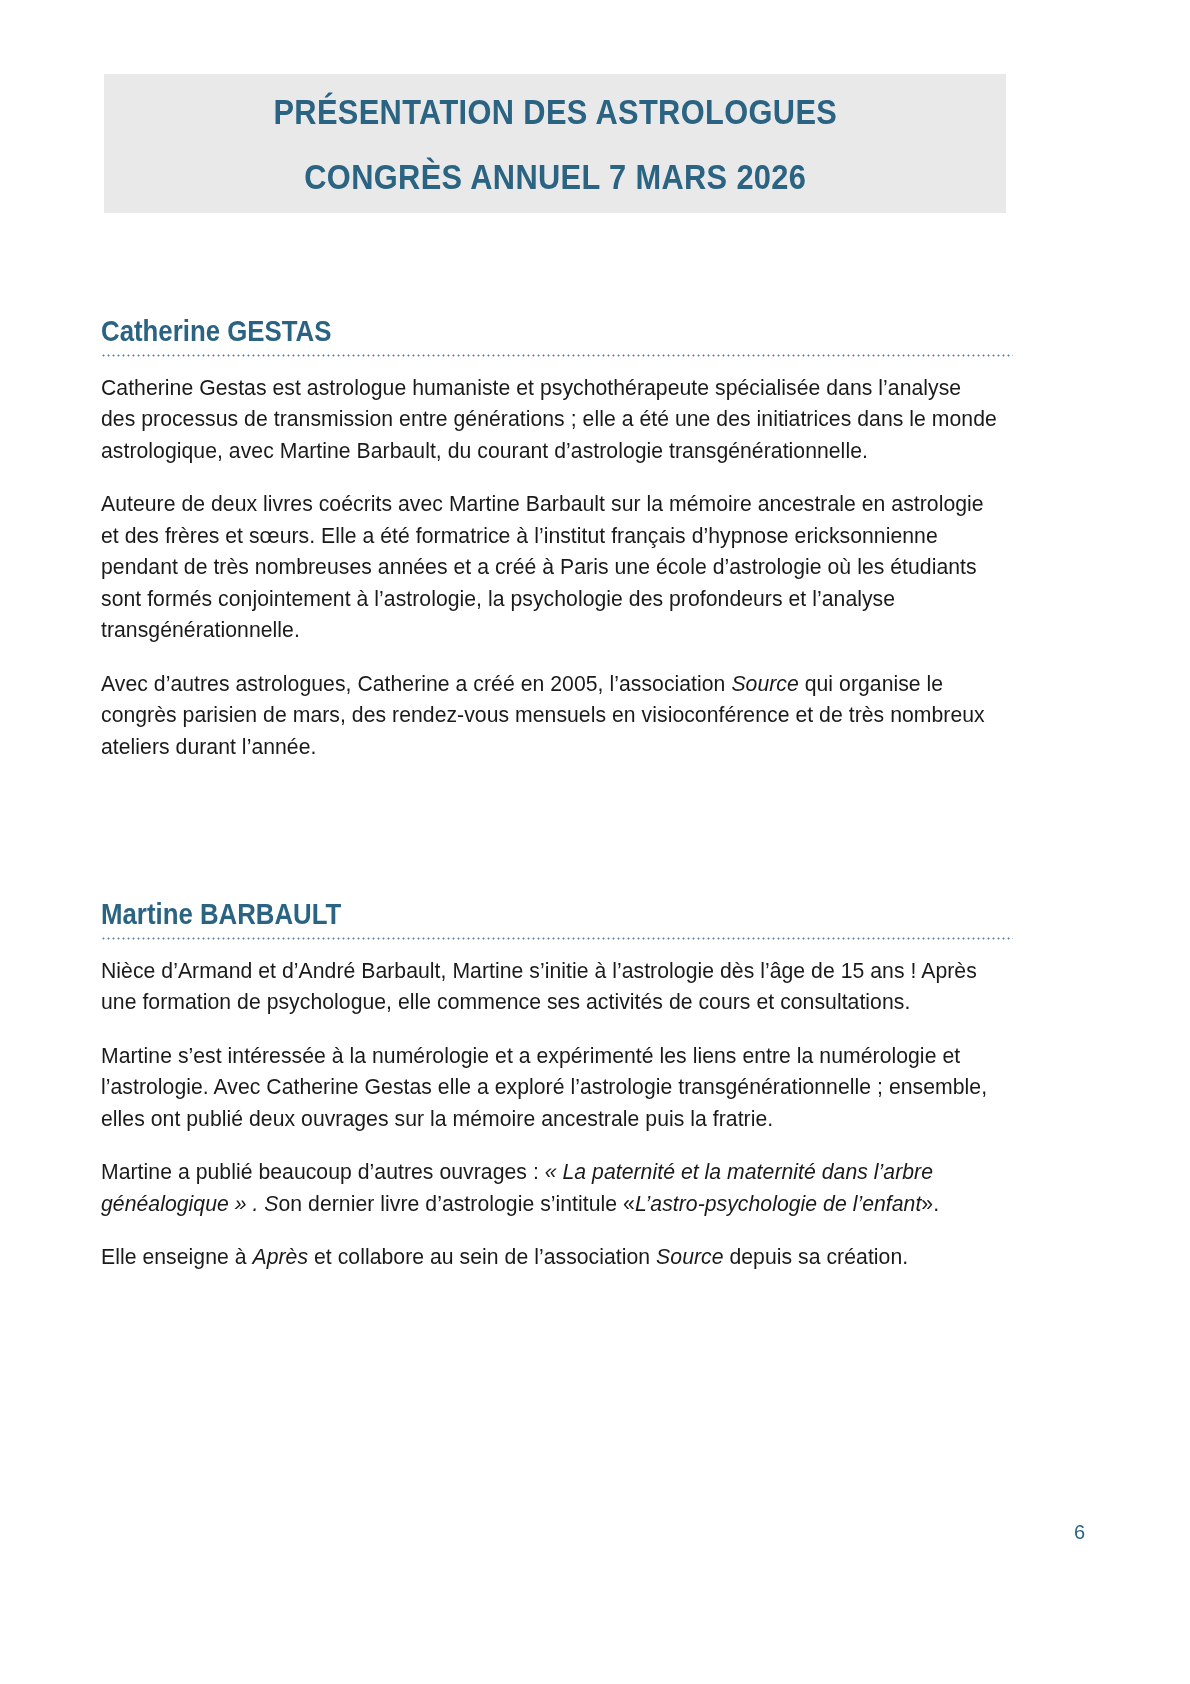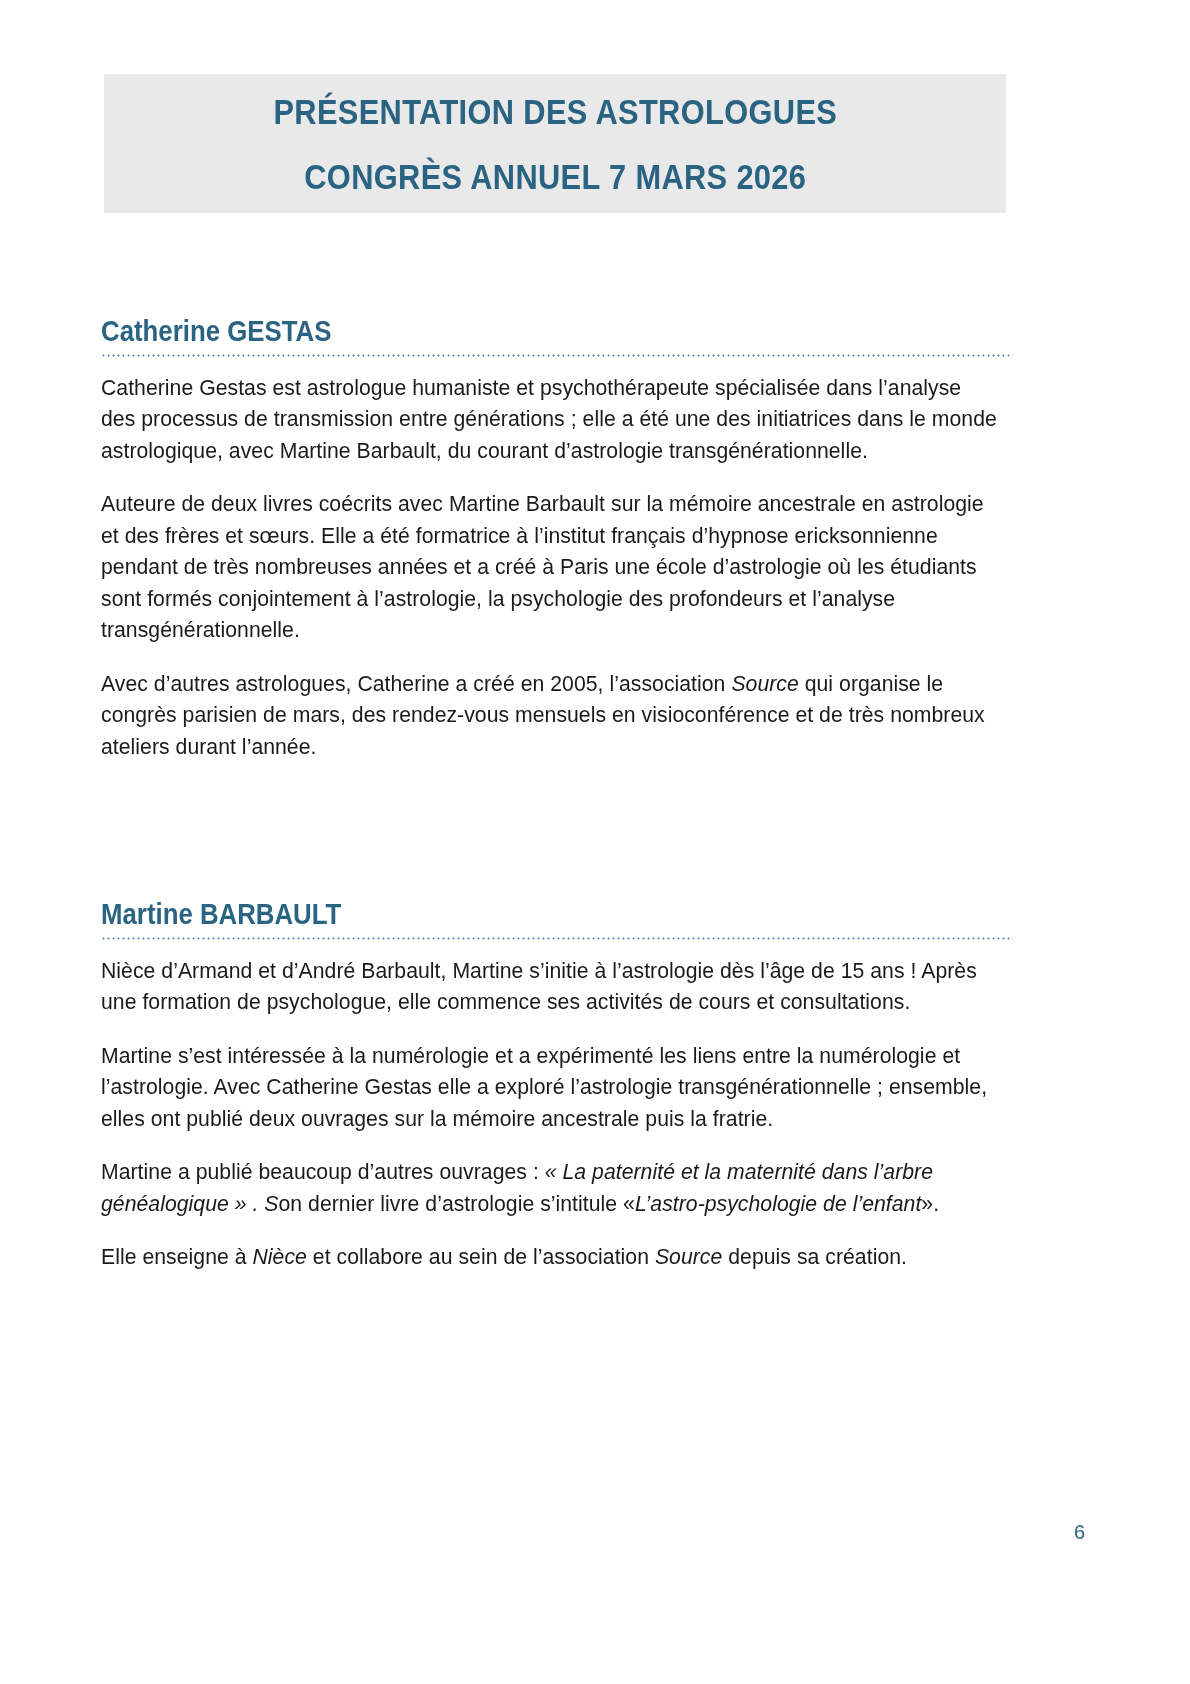--- a/index.html
+++ b/index.html
@@ -132,21 +132,21 @@
 
     <div class="gap-between-sections"></div>
 
     <div class="section">
       <div class="section-heading">Martine BARBAULT</div>
       <div class="dotted-rule"></div>
       <div>
           <p class="para"><span>Nièce d’Armand et d’André Barbault, Martine s’initie à l’astrologie dès l’âge de 15 ans ! Après une formation de psychologue, elle commence ses activités de cours et consultations.</span></p>
           <p class="para"><span>Martine s’est intéressée à la numérologie et a expérimenté les liens entre la numérologie et l’astrologie. Avec Catherine Gestas  elle a exploré l’astrologie transgénérationnelle ; ensemble, elles ont publié deux ouvrages sur la mémoire ancestrale puis la fratrie.</span></p>
           <p class="para"><span>Martine a publié beaucoup d’autres ouvrages : </span><i>« La paternité et la maternité dans l’arbre généalogique » . S</i><span>on dernier livre d’astrologie s’intitule «</span><i>L’astro-psychologie de l’enfant</i><span>».</span></p>
-          <p class="para"><span>Elle enseigne à </span><i>Nièce</i><span> et collabore au sein de l’association </span><i>Source</i><span> depuis sa création.</span></p>
+          <p class="para"><span>Elle enseigne à </span><i>Après</i><span> et collabore au sein de l’association </span><i>Source</i><span> depuis sa création.</span></p>
         </div>
     </div>
 
   </div>
 
   <div class="page-number">6</div>
 
 </div>
 
 </body></html>

